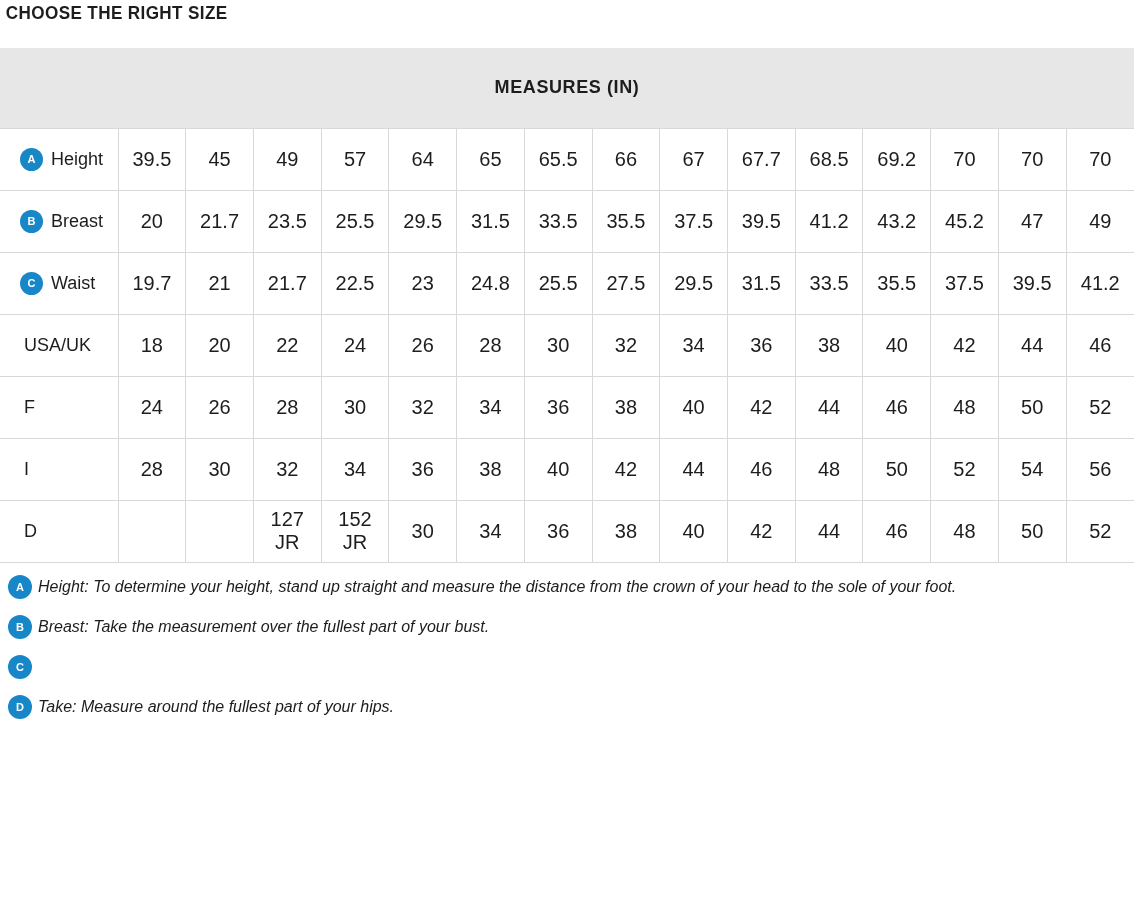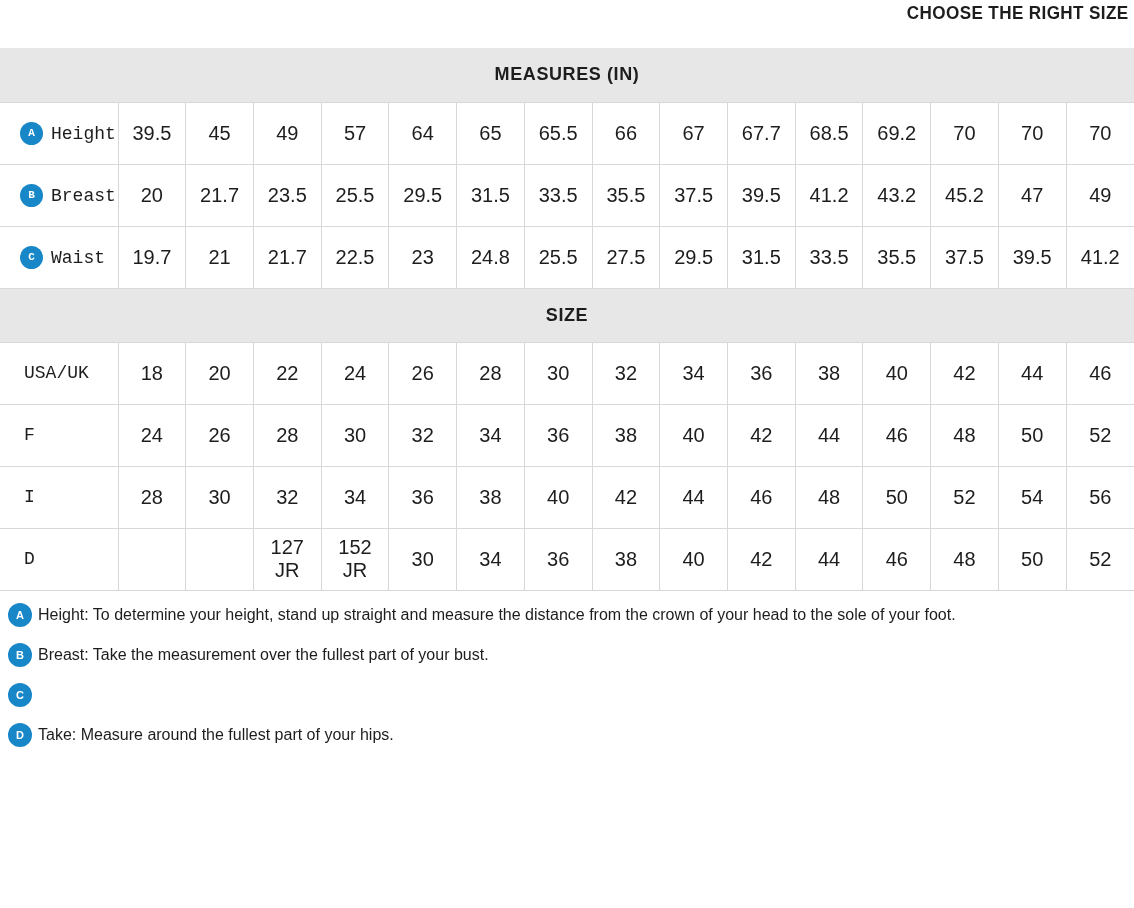--- a/index.html
+++ b/index.html
@@ -11,62 +11,61 @@
   * { box-sizing: border-box; }
   html, body { margin: 0; padding: 0; }
   body {
     width: 1134px; height: 908px;
     background: #ffffff;
     font-family: "Liberation Sans", sans-serif;
     color: var(--text);
     overflow: hidden;
   }
   .page-title {
-    text-align: right;
+    text-align: left;
     margin-top: 2px;
     height: 22px;
     line-height: 22px;
     font-size: 18px;
     font-weight: bold;
     letter-spacing: 0.4px;
   }
   .page-title .condensed {
     display: inline-block;
     transform: scaleX(0.95);
     transform-origin: center;
     white-space: nowrap;
   }
   table.size-table {
     width: 1134px;
     margin-top: 24px;
     border-collapse: collapse;
     table-layout: fixed;
   }
   td.section-header {
-    height: 54px;
+    height: 80px;
     background: var(--header-gray);
     border: none;
     text-align: center;
     vertical-align: middle;
     font-size: 18px;
     font-weight: bold;
     letter-spacing: 0.6px;
   }
   tr.data-row { height: 62px; }
   tr.data-row td {
     border: 1px solid var(--border);
     vertical-align: middle;
   }
   tr.data-row td:first-child { border-left: none; }
   tr.data-row td:last-child { border-right: none; }
   td.label-cell {
     padding-left: 20px;
     font-size: 18px;
     white-space: nowrap;
-    font-family: Liberation Mono, monospace;
   }
   td.label-cell.no-badge { padding-left: 24px; margin-top: 16px; }
   td.data-cell {
     text-align: center;
     font-size: 20px;
     line-height: 1.15;
     white-space: pre-line;
   }
   .badge {
     display: inline-flex;
@@ -88,21 +87,21 @@
     padding-left: 8px;
   }
   .note {
     display: flex;
     align-items: center;
     height: 24px;
     margin-bottom: 16px;
     font-size: 16px;
   }
   .note .badge { width: 24px; height: 24px; margin-right: 6px; }
-  .note-text { white-space: nowrap; }
+  .note-text { white-space: nowrap; font-style: italic; }
 </style>
 </head>
 <body>
 
 <div class="page-title">
   <span class="condensed">CHOOSE THE RIGHT SIZE</span>
 </div>
 
 <table class="size-table">
   <colgroup>
@@ -174,23 +173,20 @@
         <td class="data-cell">25.5</td>
         <td class="data-cell">27.5</td>
         <td class="data-cell">29.5</td>
         <td class="data-cell">31.5</td>
         <td class="data-cell">33.5</td>
         <td class="data-cell">35.5</td>
         <td class="data-cell">37.5</td>
         <td class="data-cell">39.5</td>
         <td class="data-cell">41.2</td>
       </tr>
-      <tr>
-      <td colspan="16" class="section-header">SIZE</td>
-    </tr>
   <tr class="data-row">
         <td class="label-cell no-badge"><span class="row-label">USA/UK</span></td>
         <td class="data-cell">18</td>
         <td class="data-cell">20</td>
         <td class="data-cell">22</td>
         <td class="data-cell">24</td>
         <td class="data-cell">26</td>
         <td class="data-cell">28</td>
         <td class="data-cell">30</td>
         <td class="data-cell">32</td>

